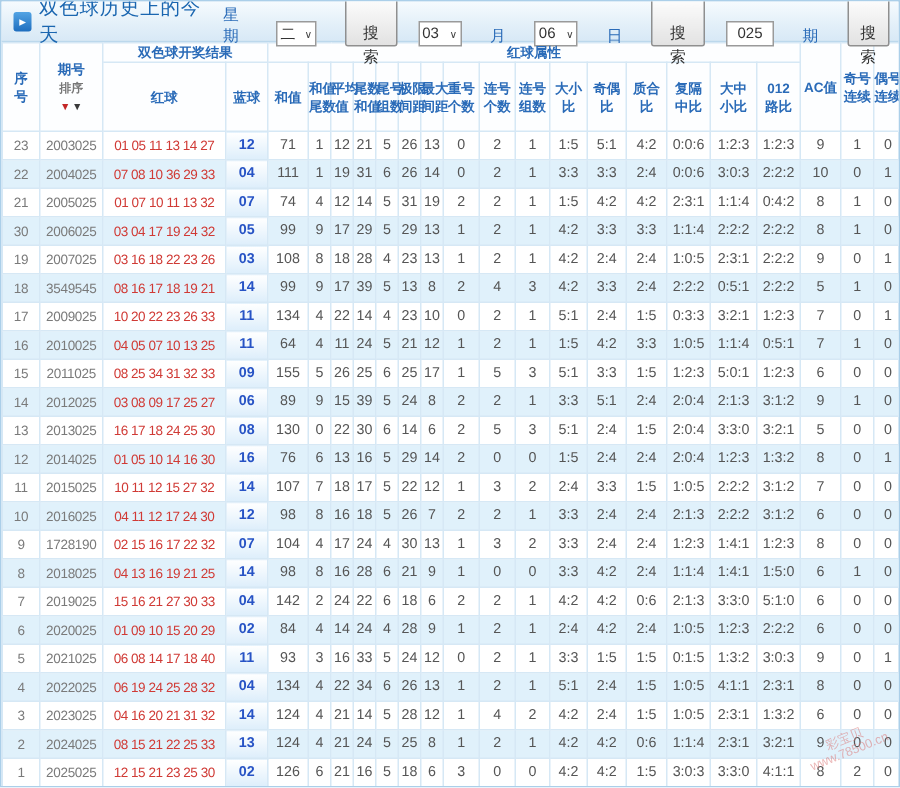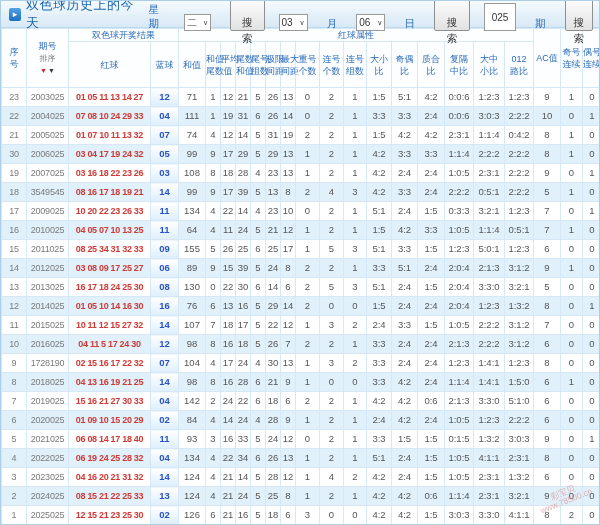--- a/index.html
+++ b/index.html
@@ -12,33 +12,33 @@
   .t-icon { width:13px; height:13px; border-radius:2px; background:linear-gradient(180deg,#53a4e4,#1e6ebf);
             color:#fff; font-size:9px; line-height:13px; text-align:center; margin:0 5px 0 2px; font-weight:bold; }
   .t-text { color:#1a66b0; font-weight:normal; font-size:13px; letter-spacing:0.5px; }
   .t-controls { margin-left:auto; display:flex; align-items:center; gap:4px; font-size:10.5px; color:#2a6bb8; }
   .grp { display:flex; align-items:flex-end; gap:19px; margin-left:10px; }
   .fake-select { display:flex; align-items:center; justify-content:space-between; width:33px; height:17px;
                  border:1px solid #9a9a9a; background:#fff; padding:0 2px; color:#333; font-size:10px; }
   .fake-select .chev { font-size:7px; color:#444; }
   .btn { height:18px; padding:16px 8px; border:1px solid #8f8f8f; border-radius:2px; color:#333; font-size:10.5px;
          background:linear-gradient(180deg,#fefefe,#e2e2e2); line-height:16px; }
-  .txt-input { width:32px; height:28px; border:1px solid #9a9a9a; font-size:10px; text-align:center; color:#333; }
+  .txt-input { width:32px; height:17px; border:1px solid #9a9a9a; font-size:10px; text-align:center; color:#333; }
 
   
   table { border-collapse:collapse; table-layout:fixed; width:600px; }
   th,td { border:1px solid #d6e8f5; text-align:center; overflow:visible; white-space:nowrap; }
-  thead th { color:#2a6bb8; font-weight:normal; font-size:9px; background:#fdfeff; line-height:1.35; }
+  thead th { color:#2a6bb8; font-weight:bold; font-size:9px; background:#fdfeff; line-height:1.35; }
   tr.group-row th { height:13px; }
   tr.sub-row th { height:46px; }
   th.rowspan2 { height:59px; }
   td { height:18px; line-height:18px; font-size:9.5px; color:#555; }
   tr.alt td { background:#e0f1fb; }
   td.gray { color:#7a7a7a; font-size:9px; letter-spacing:-0.2px; }
-  td.red-balls { color:#d03a35; font-weight:bold; font-size:9px; letter-spacing:-0.3px;margin-left:36px; }
+  td.red-balls { color:#d03a35; font-weight:normal; font-size:9px; letter-spacing:-0.3px;margin-left:36px; }
   td.blue-ball { color:#2753c5; font-weight:bold; font-size:9.5px;
                  background:linear-gradient(180deg,#ffffff,#ddeefb) !important; }
   .sort-small { font-size:8px; color:#777; transform:scale(0.9); }
   .arrows { font-size:7px; line-height:7px; }
   .a-red { color:#c42727; } .a-dark { color:#3a3a3a; margin-left:1px; }
 
   
   .watermark { position:absolute; left:536px; top:487px; transform:rotate(-22deg); color:rgba(219,120,120,0.55);
                font-size:8.5px; line-height:9px; text-align:center; pointer-events:none; }
 </style>
@@ -169,21 +169,21 @@
           <td>0:0:6</td>
           <td>1:2:3</td>
           <td>1:2:3</td>
           <td>9</td>
           <td>1</td>
           <td>0</td>
         </tr>
         <tr class="alt">
           <td class="gray">22</td>
           <td class="gray">2004025</td>
-          <td class="red-balls">07 08 10 24 29 33</td>
+          <td class="red-balls">07 08 10 36 29 33</td>
           <td class="blue-ball">04</td>
           <td>111</td>
           <td>1</td>
           <td>19</td>
           <td>31</td>
           <td>6</td>
           <td>26</td>
           <td>14</td>
           <td>0</td>
           <td>2</td>
@@ -469,21 +469,21 @@
           <td>1:0:5</td>
           <td>2:2:2</td>
           <td>3:1:2</td>
           <td>7</td>
           <td>0</td>
           <td>0</td>
         </tr>
         <tr class="alt">
           <td class="gray">10</td>
           <td class="gray">2016025</td>
-          <td class="red-balls">04 11 5 17 24 30</td>
+          <td class="red-balls">04 11 12 17 24 30</td>
           <td class="blue-ball">12</td>
           <td>98</td>
           <td>8</td>
           <td>16</td>
           <td>18</td>
           <td>5</td>
           <td>26</td>
           <td>7</td>
           <td>2</td>
           <td>2</td>

